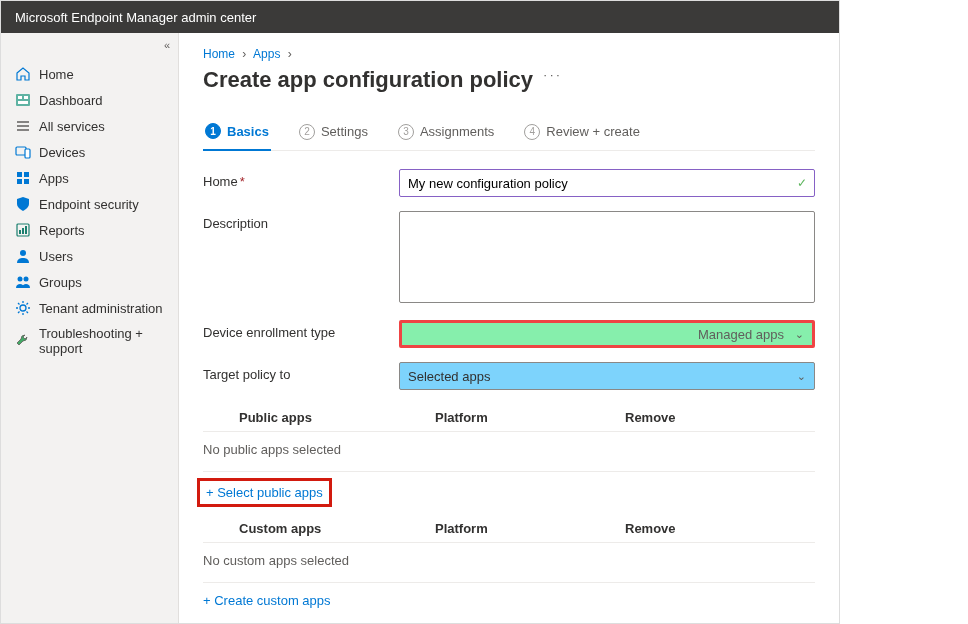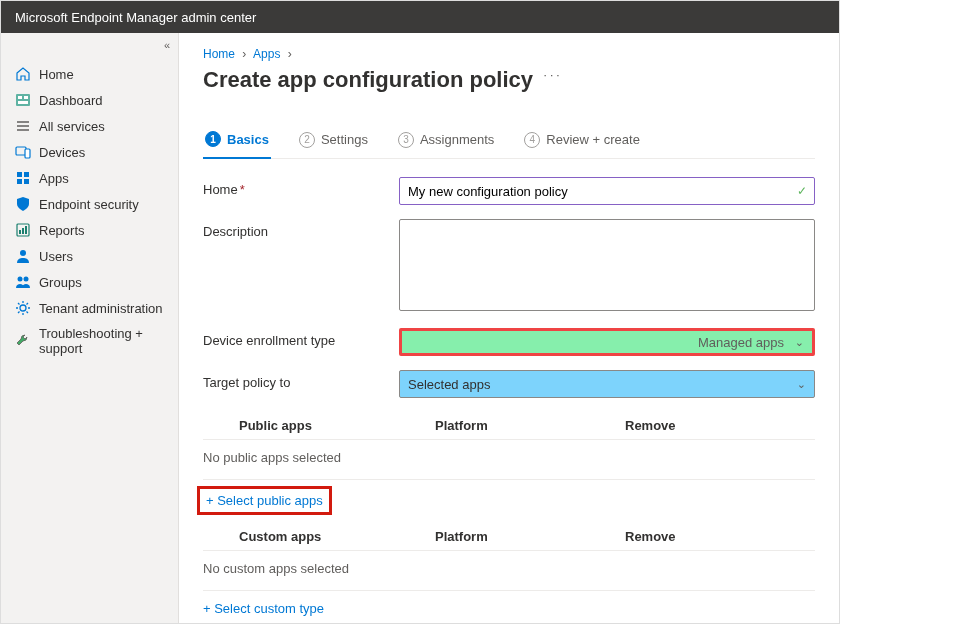--- a/index.html
+++ b/index.html
@@ -9,21 +9,21 @@
   .body { flex: 1; display: flex; min-height: 0; }
   .sidebar { width: 178px; background: #f3f2f1; border-right: 1px solid #e1dfdd; position: relative; padding-top: 28px; }
   .collapse-chevron { position: absolute; top: 6px; right: 8px; font-size: 11px; color: #605e5c; cursor: pointer; }
   .nav-item { display: flex; align-items: center; gap: 8px; padding: 5px 14px; cursor: pointer; color: #323130; }
   .nav-item .icon { width: 16px; height: 16px; display: inline-flex; align-items: center; justify-content: center; }
   .nav-item .icon svg { width: 16px; height: 16px; }
   .main { flex: 1; padding: 14px 24px 12px 24px; overflow: auto; }
   .breadcrumbs { color: #0078d4; font-size: 12px; margin-bottom: 6px; }
   .breadcrumbs a { color: #0078d4; text-decoration: none; cursor: pointer; }
   .breadcrumbs .sep { color: #605e5c; margin: 0 4px; }
-  .page-title-row { display: flex; align-items: flex-start; gap: 10px; margin-bottom: 32px; }
+  .page-title-row { display: flex; align-items: flex-start; gap: 10px; margin-bottom: 24px; }
   .page-title { font-size: 22px; font-weight: 600; }
   .dots { color: #605e5c; cursor: pointer; letter-spacing: 2px; }
   .tabs { display: flex; gap: 26px; border-bottom: 1px solid #edebe9; margin-bottom: 18px; }
   .tab { display: flex; align-items: center; gap: 6px; padding: 6px 2px 10px 2px; cursor: pointer; color: #605e5c; }
   .tab.active { color: #0078d4; border-bottom: 2px solid #0078d4; margin-bottom: -1px; font-weight: 600; }
   .step-num { width: 16px; height: 16px; border: 1px solid #a19f9d; border-radius: 50%; display: inline-flex; align-items: center; justify-content: center; font-size: 10px; color: #a19f9d; }
   .tab.active .step-num { background: #0078d4; border-color: #0078d4; color: #fff; }
   .form-row { display: flex; align-items: flex-start; margin-bottom: 14px; }
   .form-row > label { width: 196px; padding-top: 5px; color: #323130; }
   .req { color: #a4262c; margin-left: 2px; }
@@ -242,18 +242,18 @@
         </div>
       </div>
 
       <div class="section">
         <div class="grid-head">
           <div class="c1">Custom apps</div>
           <div class="c2">Platform</div>
           <div class="c3">Remove</div>
         </div>
         <div class="grid-body">No custom apps selected</div>
-        <span class="add-link">+ Select custom type</span>
+        <span class="add-link">+ Create custom apps</span>
       </div>
 
     </div>
   </div>
 </div>
 
 </body></html>

